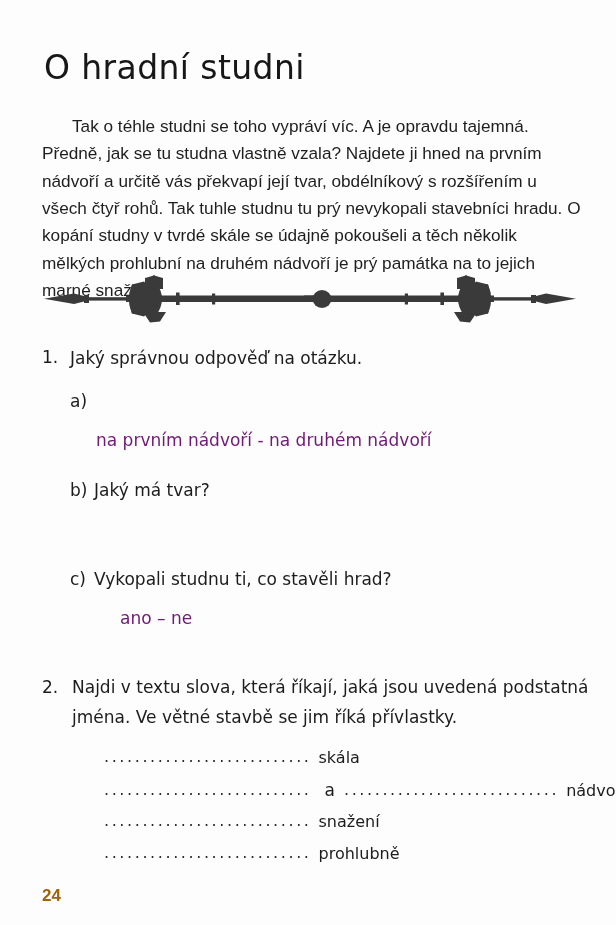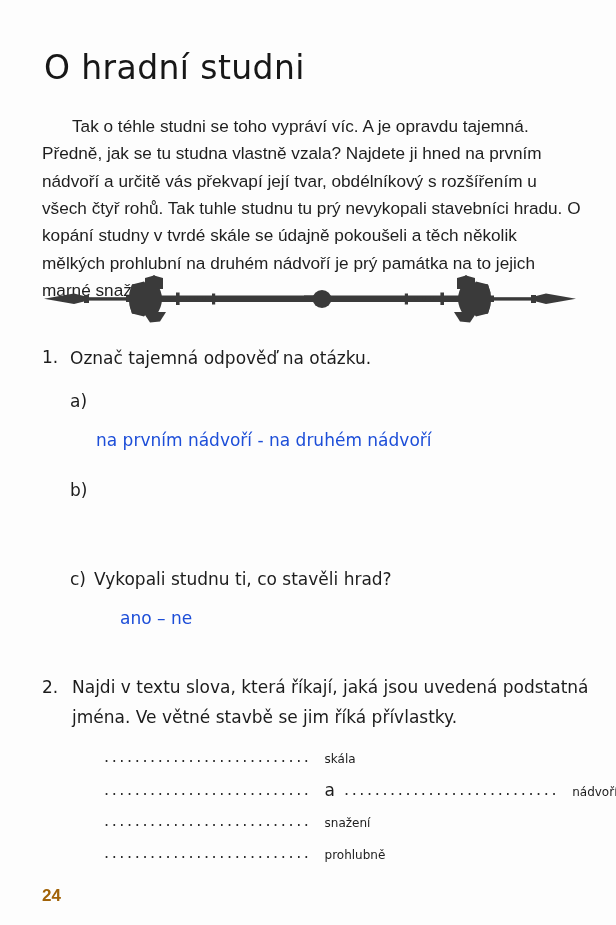--- a/index.html
+++ b/index.html
@@ -89,21 +89,21 @@
     width: 24px;
     flex: 0 0 24px;
   }
   .q-text { }
 
   .q-answer {
     position: absolute;
     font-family: "DejaVu Sans", sans-serif;
     font-size: 17px;
     line-height: 26px;
-    color: #1d4ed8;
+    color: #701a75;
     white-space: nowrap;
   }
 
   
   .task2 {
     position: absolute;
     left: 42px;
     top: 672px;
     width: 560px;
     display: flex;
@@ -137,22 +137,22 @@
   }
   .dots {
     letter-spacing: 2.6px;
     color: #2a2a2a;
     font-size: 16px;
     position: relative;
     top: -1px;
   }
   .dots.d1 { }
   .fill-word {
-    margin-left: 13px;
-    font-size: 12px;
+    margin-left: 7px;
+    font-size: 16px;
   }
   .fill-conj {
     margin-left: 13px;
     margin-right: 9px;
     font-size: 17px;
   }
 
   
   .page-number {
     position: absolute;
@@ -215,29 +215,30 @@
           <circle cx="148" cy="23.7" r="1.5"></circle>
           <circle cx="156" cy="23.7" r="1.5"></circle>
           <circle cx="164" cy="23.7" r="1.5"></circle>
           <rect x="172" y="18.5" width="3.2" height="11"></rect>
         </g>
       </g>
     </svg>
   </div>
 
   <div class="ex ex-num" style="left:42px; top:344px;">1.</div>
-  <div class="ex ex-body" style="left:70px; top:344px; width:430px;">Označ tajemná odpověď na otázku.</div>
+  <div class="ex ex-body" style="left:70px; top:344px; width:430px;">Jaký správnou odpověď na otázku.</div>
 
   <div class="q-row" style="left:70px; top:388px;">
     <span class="q-label">a)</span>
   </div>
   <div class="q-answer" style="left:96px; top:427px;">na prvním nádvoří - na druhém nádvoří</div>
 
   <div class="q-row" style="left:70px; top:477px;">
     <span class="q-label">b)</span>
+    <span class="q-text">Jaký má tvar?</span>
   </div>
 
   <div class="q-row" style="left:70px; top:566px;">
     <span class="q-label">c)</span>
     <span class="q-text">Vykopali studnu ti, co stavěli hrad?</span>
   </div>
   <div class="q-answer" style="left:96px; top:605px;margin-left:24px;">ano – ne</div>
 
   <div class="task2">
     <span class="marker">2.</span>

